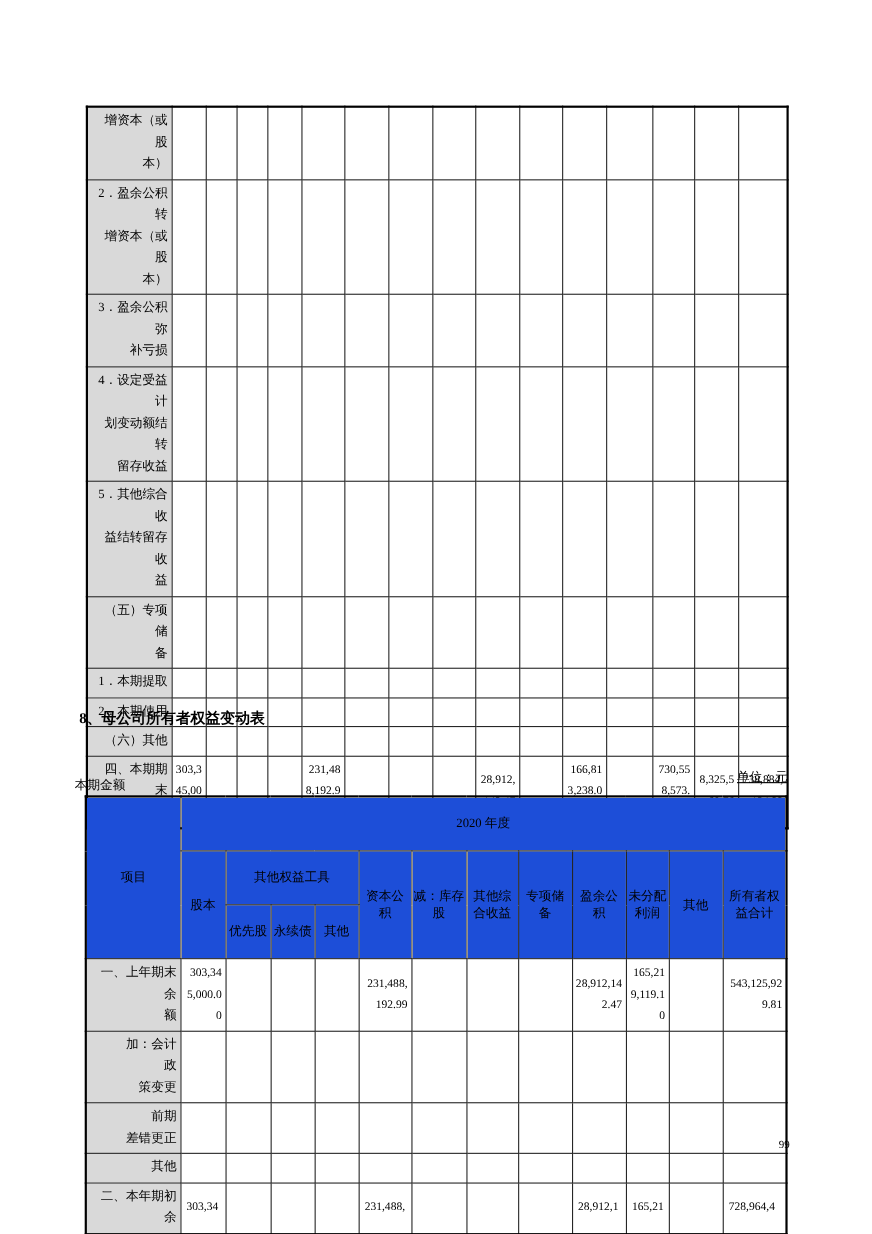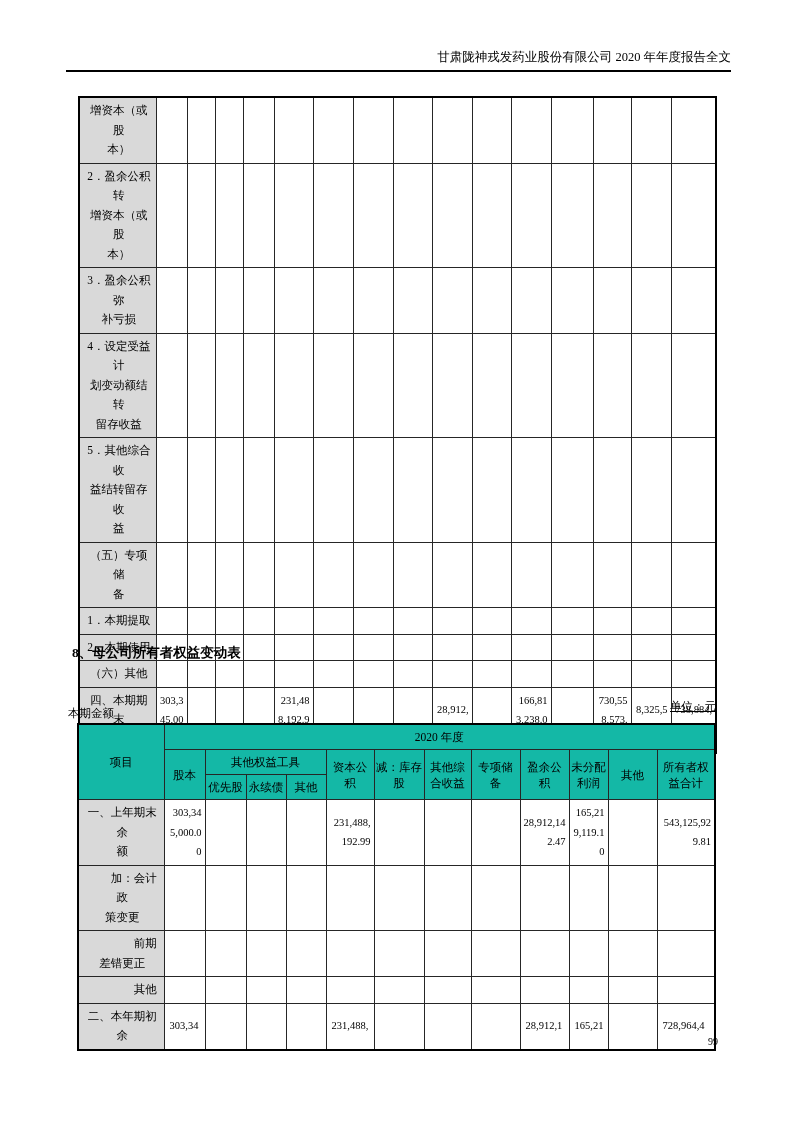--- a/index.html
+++ b/index.html
@@ -24,54 +24,51 @@
     border: 2px solid #000;
     width: 637px;
   }
   .tbl td, .tbl th { border: 1px solid #262626; overflow: hidden; }
   .upper { left: 78px; top: 96px; }
   .lower { left: 77px; top: 723px; }
   .lbl {
     background: #d9d9d9;
     font-size: 11.5px; line-height: 19.5px;
     padding: 3px 3px 3px 5px;
-    text-align: center; vertical-align: middle;
+    text-align: right; vertical-align: middle;
     white-space: pre-line;
   }
   .num {
     font-size: 10.5px; line-height: 19.5px;
     padding: 3px 3px;
     text-align: right; vertical-align: middle;
     word-break: break-all;
   }
   .num.cut { text-align: left; padding-left: 5px; }
   .lower th {
-    background: #14b8a6;
+    background: #1d4ed8;
     font-weight: normal;
     font-size: 11.5px; line-height: 16px;
-    padding: 4px 1px;
+    padding: 16px 1px;
     text-align: center; vertical-align: middle;
     white-space: pre-line;
   }
   .section-heading {
     position: absolute; left: 72px; top: 644px; margin: 0;
     font-size: 13.5px; font-weight: bold;
   }
   .subheading { position: absolute; left: 68px; top: 706px; font-size: 11.5px; }
   .unit-label { position: absolute; right: 77px; top: 699px; font-size: 11.5px; text-decoration: underline; }
   .pageno { position: absolute; right: 75px; top: 1036px; font-size: 10px; }
 </style>
 </head>
 <body>
 
 <div class="page">
 
-  <div class="page-header">
-    <span>甘肃陇神戎发药业股份有限公司 2020 年年度报告全文</span>
-  </div>
 
   <table class="tbl upper">
       <colgroup>
         <col style="width: 77px;">
         <col style="width: 31px;">
         <col style="width: 28px;">
         <col style="width: 28px;">
         <col style="width: 31px;">
         <col style="width: 39px;">
         <col style="width: 40px;">

